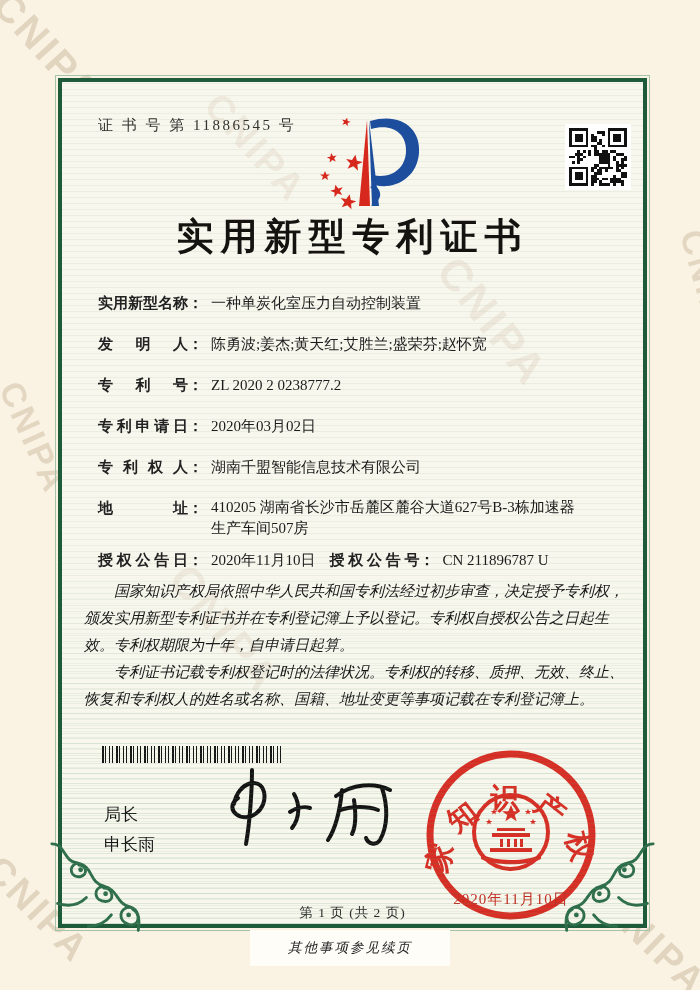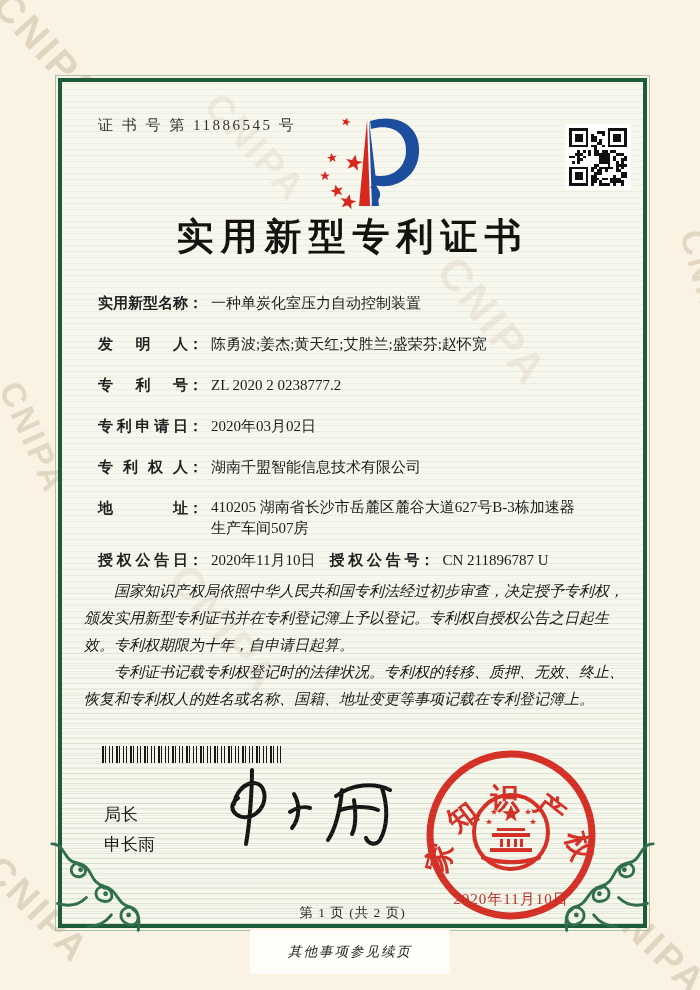--- a/index.html
+++ b/index.html
@@ -33,21 +33,21 @@
   .bodytext{position:absolute;left:22px;top:496px;width:544px;font-size:15px;font-style:italic;
             line-height:27px;color:#161616;}
   .bodytext p{margin:0;text-indent:2em;}
   .barcode{position:absolute;left:40px;top:664px;width:182px;height:17px;
      background-image:repeating-linear-gradient(90deg,#161616 0 2px,rgba(0,0,0,0) 2px 3px,#161616 3px 4px,rgba(0,0,0,0) 4px 7px,#161616 7px 8px,rgba(0,0,0,0) 8px 10px,#161616 10px 11px,rgba(0,0,0,0) 11px 14px);}
   .director{position:absolute;left:42px;top:718px;font-family:"Liberation Sans","DejaVu Sans",sans-serif;
             font-size:17px;color:#161616;line-height:30px;}
   .sig{position:absolute;left:150px;top:684px;width:190px;height:85px;}
   .seal{position:absolute;left:358px;top:662px;width:182px;height:182px;mix-blend-mode:multiply;opacity:0.95;}
   .pagenum{position:absolute;left:0;top:822px;width:100%;text-align:center;font-size:13.5px;color:#2a2a2a;letter-spacing:1px;}
-  .note{position:absolute;left:250px;top:930px;width:200px;height:44px;background:#fffdf8;
+  .note{position:absolute;left:250px;top:930px;width:200px;height:36px;background:#fffdf8;
         display:flex;align-items:center;justify-content:center;font-size:13.5px;font-style:italic;color:#222;letter-spacing:2px;}
   .corner{position:absolute;width:96px;height:96px;}
   .corner.bl{left:-14px;bottom:-12px;transform:scaleX(-1);}
   .corner.br{right:-14px;bottom:-12px;}
 </style>
 </head>
 <body>
 
 <div class="wm" style="left:-22px;top:26px;font-size:40px;transform:rotate(48deg);opacity:.55;">CNIPA</div>
 <div class="wm" style="left:648px;top:268px;font-size:34px;transform:rotate(74deg);opacity:.5;">CNIPA</div>

